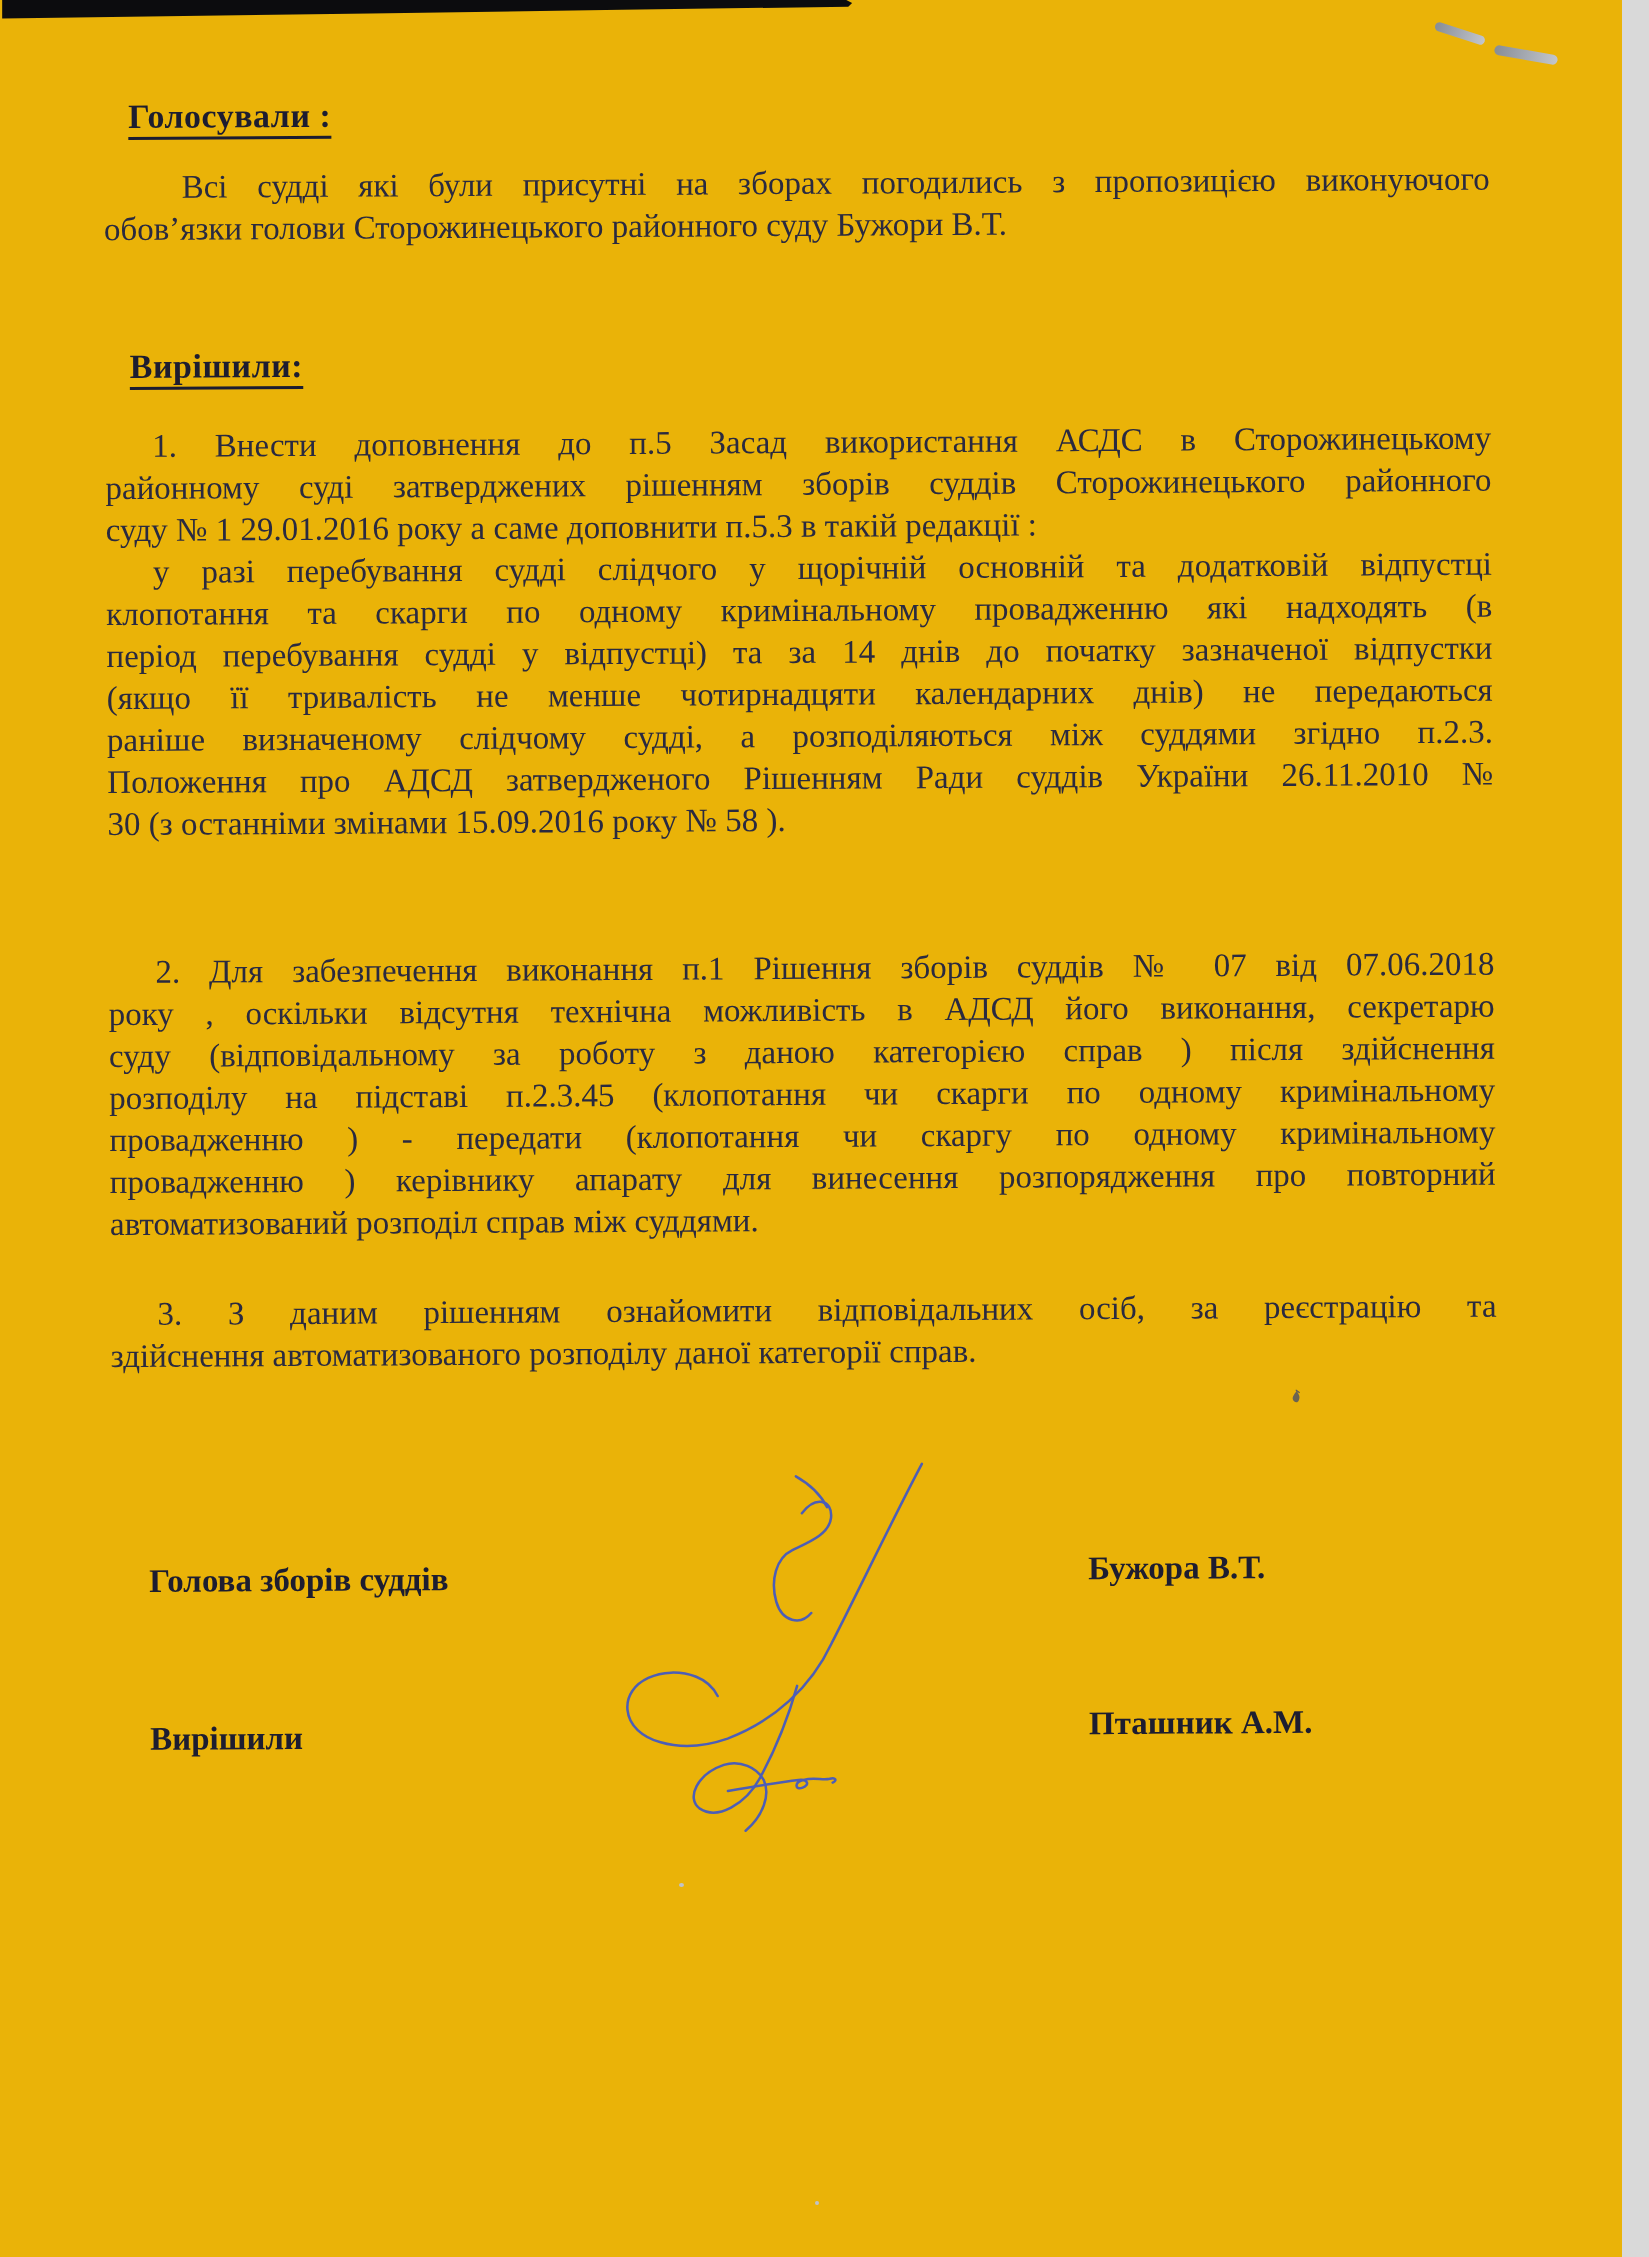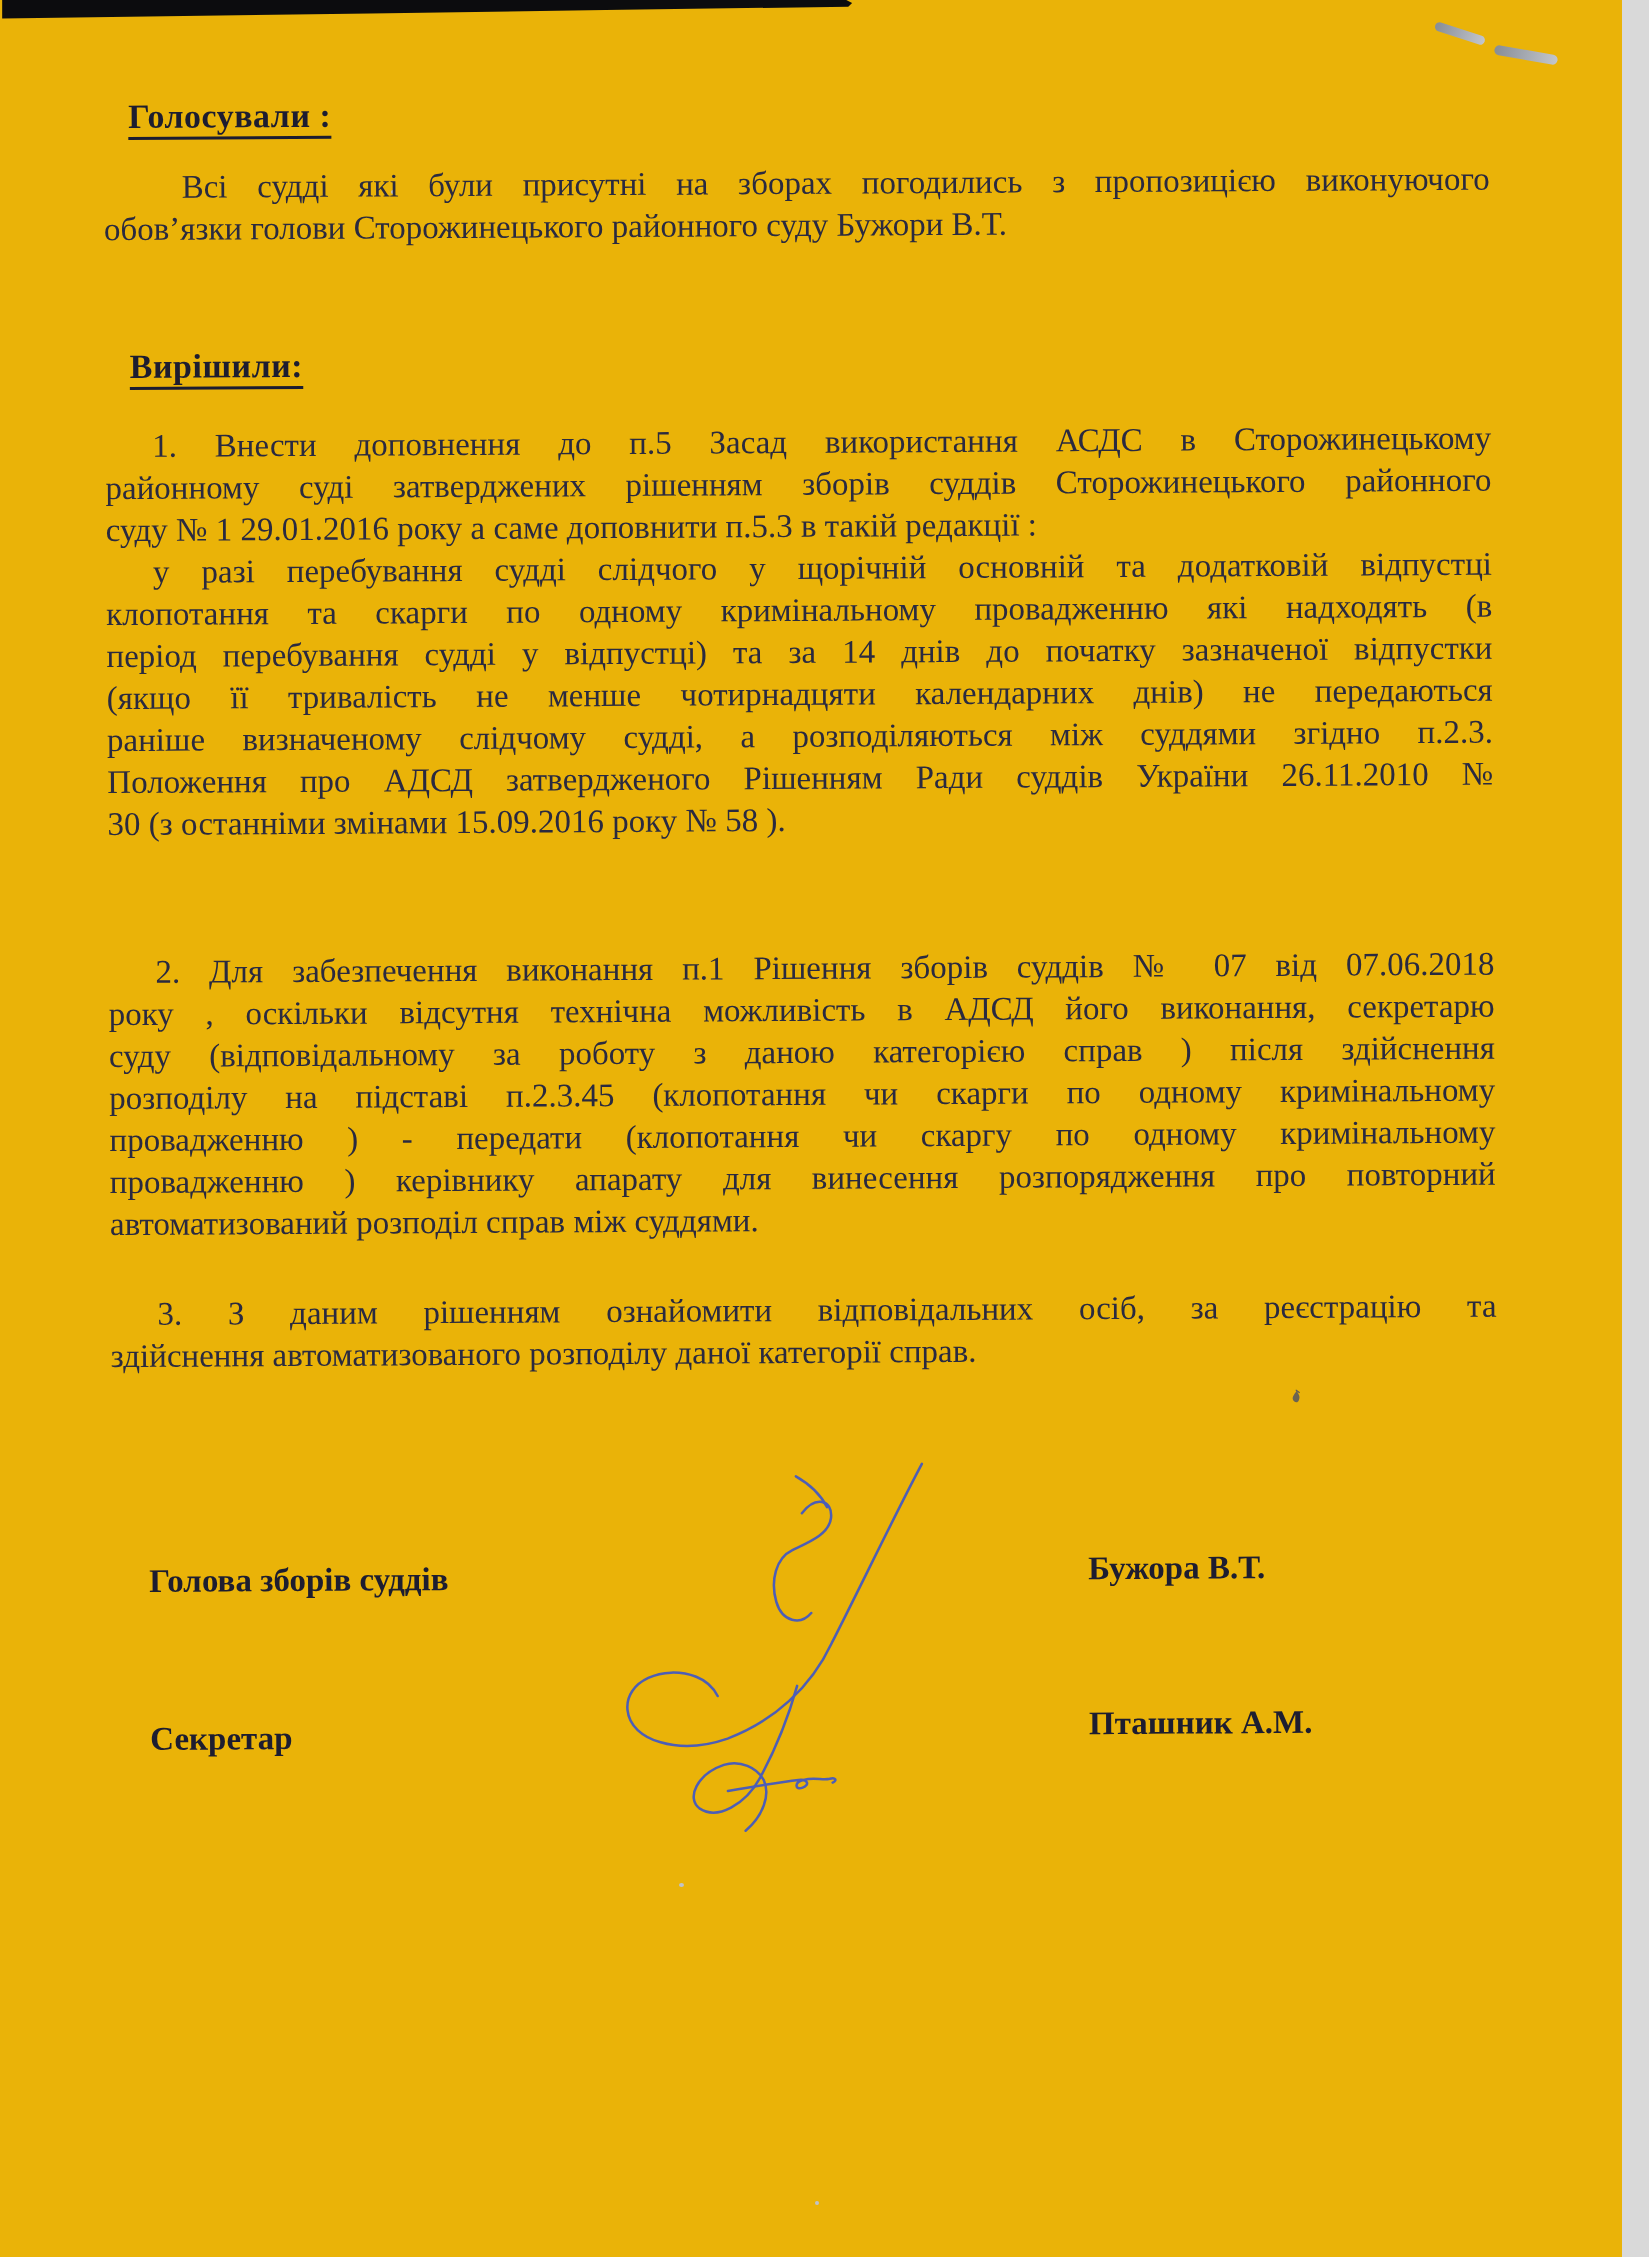--- a/index.html
+++ b/index.html
@@ -79,21 +79,21 @@
       </div>
 
     <svg class="tinymark" width="15.5" height="17.5" viewBox="0 0 16 18">
       <path d="M8 2 C10 6, 12 8, 10 12 C9 15, 5 14, 4 11 C3 8, 6 5, 8 2 Z" fill="#55565e" opacity="0.85"></path>
       <path d="M7 1 L11 4" stroke="#55565e" stroke-width="1.2" fill="none"></path>
     </svg>
 
     <div class="sig-role" style="top:1562px;">Голова зборів суддів</div>
     <div class="sig-name" style="top:1555px;">Бужора В.Т.</div>
 
-    <div class="sig-role" style="top:1720px;">Секретар</div>
+    <div class="sig-role" style="top:1720px;">Вирішили</div>
     <div class="sig-name" style="top:1710px;">Пташник А.М.</div>
 
     <svg class="sig-svg" width="408" height="388" viewBox="0 0 420 400">
       <g fill="none" stroke="#3f57c6" stroke-width="2.6" stroke-linecap="round" opacity="0.92">
 
         <path d="M 362 8 C 335 58, 296 138, 268 192 C 246 238, 208 272, 160 290 C 110 307, 60 292, 57 260 C 54 230, 94 213, 128 226 C 138 230, 146 238, 150 246"></path>
 
         <path d="M 238 58 C 252 40, 270 44, 268 63 C 266 80, 245 88, 228 96 C 211 104, 205 127, 211 149 C 217 170, 236 174, 247 161"></path>
         <path d="M 232 20 C 246 28, 258 40, 264 52"></path>
 

